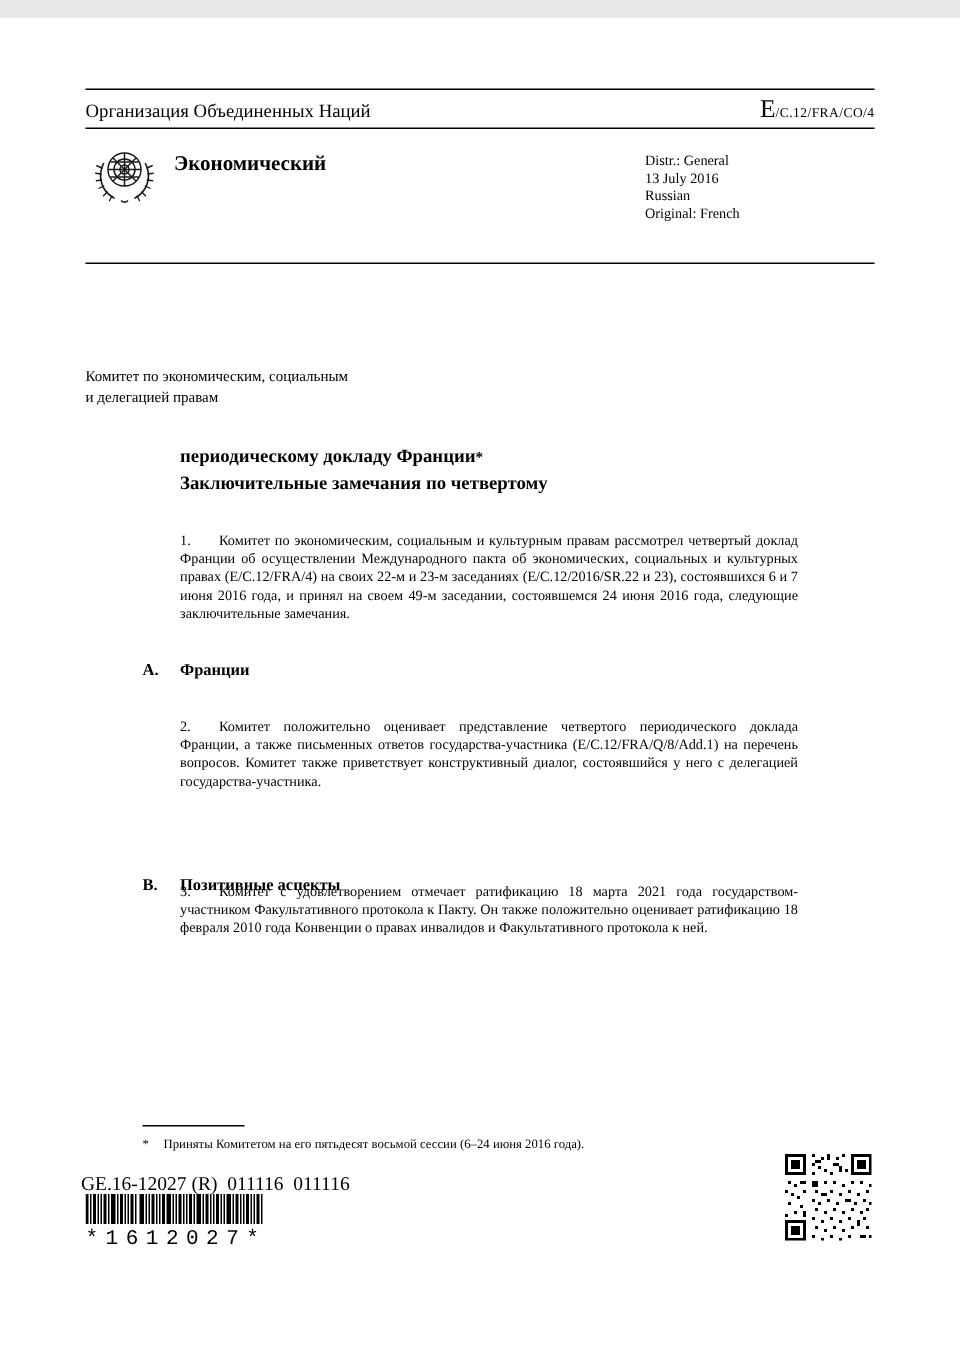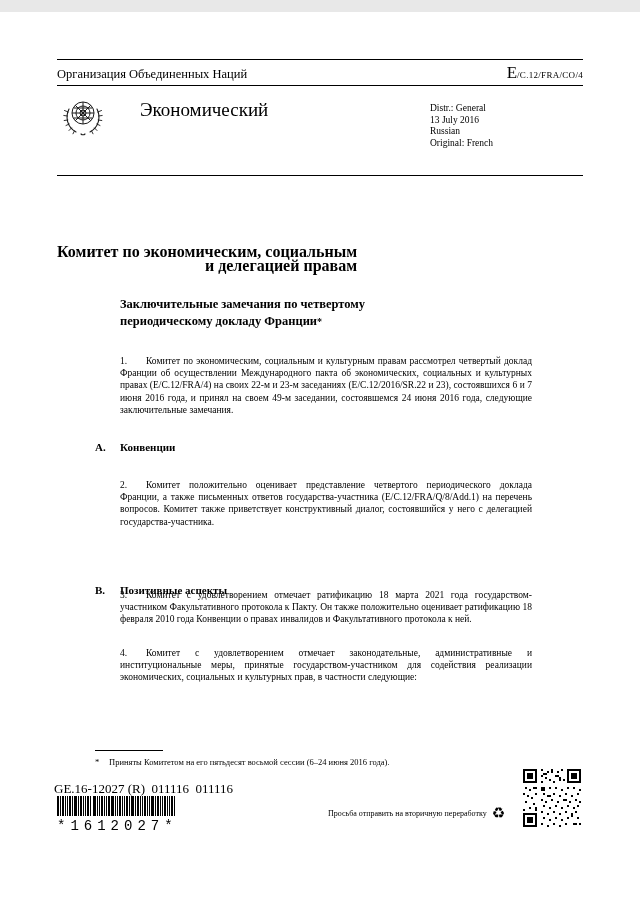--- a/index.html
+++ b/index.html
@@ -15,25 +15,25 @@
   .rule-header-bottom { top:163px; border-top-width:1.5px; }
 
   .org-row { position:absolute; left:57px; right:57px; top:51px; display:flex; justify-content:space-between; align-items:baseline; }
   .org-name { font-size:12.5px; }
   .symbol { display:flex; align-items:baseline; }
   .symbol-big { font-size:17px; font-weight:normal; }
   .symbol-rest { font-size:9px; letter-spacing:0.3px; }
 
   .emblem { position:absolute; left:60px; top:82px; width:46px; height:46px; }
 
-  .council-title { position:absolute; left:140px; top:86px; font-size:19px; font-weight:normal; line-height:23px; }
+  .council-title { position:absolute; left:116px; top:86px; font-size:14px; font-weight:bold; line-height:23px; }
 
   .distr { position:absolute; left:430px; top:91px; font-size:9.5px; line-height:11.5px; }
 
-  .committee-heading { position:absolute; left:57px; top:233px; font-size:16px; font-weight:bold; line-height:13.5px;text-align:right; }
+  .committee-heading { position:absolute; left:57px; top:233px; font-size:10px; font-weight:normal; line-height:13.5px; }
 
   .doc-title { position:absolute; left:120px; top:284px; width:380px; font-size:12.5px; font-weight:bold; line-height:17px; }
   .fn-marker-sup { font-size:10px; }
 
   .para { position:absolute; left:120px; width:412px; font-size:9.5px; line-height:12.4px; text-align:justify; }
   .pnum { display:inline-block; width:26px; }
   .para-1 { top:333px; }
   .para-2 { top:457px; }
   .para-3 { top:567px; }
   .para-4 { top:625px; }
@@ -122,47 +122,44 @@
   </div>
 
   <div class="rule rule-header-bottom"></div>
 
   <div class="committee-heading">
     <div>Комитет по экономическим, социальным</div>
     <div>и делегацией правам</div>
   </div>
 
   <div class="doc-title">
+    <div><span>периодическому докладу Франции</span><span class="fn-marker-sup">*</span></div>
     <div>Заключительные замечания по четвертому</div>
-    <div><span>периодическому докладу Франции</span><span class="fn-marker-sup">*</span></div>
   </div>
 
   <p class="para para-1">
     <span class="pnum">1.</span><span>Комитет по экономическим, социальным и культурным правам рассмотрел четвертый доклад Франции об осуществлении Международного пакта об экономических, социальных и культурных правах (E/C.12/FRA/4) на своих 22-м и 23-м заседаниях (E/C.12/2016/SR.22 и 23), состоявшихся 6 и 7 июня 2016 года, и принял на своем 49-м заседании, состоявшемся 24 июня 2016 года, следующие заключительные замечания.</span>
   </p>
 
   <div class="section-heading section-a">
-    <span class="section-letter">A.</span><span>Конвенции</span>
+    <span class="section-letter">A.</span><span>Франции</span>
   </div>
 
   <p class="para para-2">
     <span class="pnum">2.</span><span>Комитет положительно оценивает представление четвертого периодического доклада Франции, а также письменных ответов государства-участника (E/C.12/FRA/Q/8/Add.1) на перечень вопросов. Комитет также приветствует конструктивный диалог, состоявшийся у него с делегацией государства-участника.</span>
   </p>
 
   <div class="section-heading section-b">
     <span class="section-letter">B.</span><span>Позитивные аспекты</span>
   </div>
 
   <p class="para para-3">
     <span class="pnum">3.</span><span>Комитет с удовлетворением отмечает ратификацию 18 марта 2021 года государством-участником Факультативного протокола к Пакту. Он также положительно оценивает ратификацию 18 февраля 2010 года Конвенции о правах инвалидов и Факультативного протокола к ней.</span>
   </p>
 
-  <p class="para para-4">
-    <span class="pnum">4.</span><span>Комитет с удовлетворением отмечает законодательные, административные и институциональные меры, принятые государством-участником для содействия реализации экономических, социальных и культурных прав, в частности следующие:</span>
-  </p>
 
   <div class="footnote-rule"></div>
 
   <div class="footnote">
     <span class="fn-marker">*</span><span>Приняты Комитетом на его пятьдесят восьмой сессии (6–24 июня 2016 года).</span>
   </div>
 
   <div class="ge-code">GE.16-12027 (R)  011116  011116</div>
 
   <div class="barcode">
@@ -214,24 +211,20 @@
           <rect x="110" width="1" height="20"></rect>
         <rect x="112" width="1" height="20"></rect>
           <rect x="114" width="2" height="20"></rect>
           <rect x="117" width="1" height="20"></rect>
       </g>
     </svg>
   </div>
 
   <div class="barcode-text">*1612027*</div>
 
-  <div class="recycle-row">
-    <span class="recycle-text">Просьба отправить на вторичную переработку</span>
-    <span class="recycle-glyph">♻</span>
-  </div>
 
   <div class="qr">
     <svg viewBox="0 0 29 29" width="58" height="58" shape-rendering="crispEdges">
       <rect width="29" height="29" fill="#fff"></rect>
       <g fill="#000">
         <rect x="0" y="0" width="7" height="7"></rect>
           <rect x="22" y="0" width="7" height="7"></rect>
           <rect x="0" y="22" width="7" height="7"></rect>
       </g>
       <g fill="#fff">

